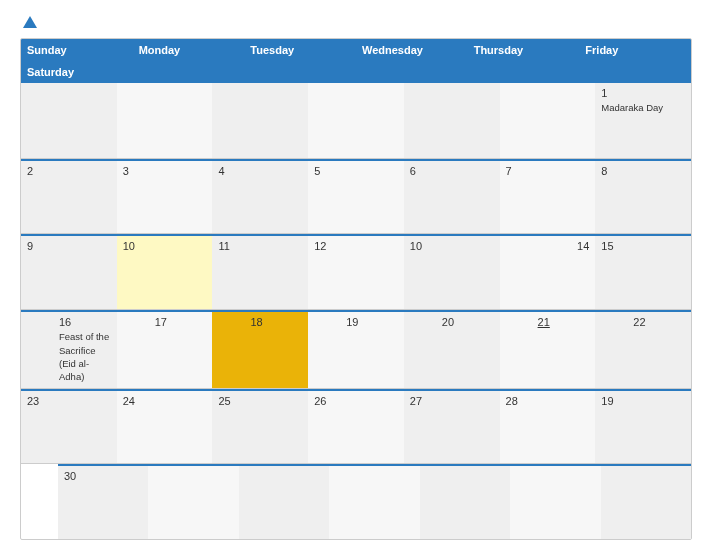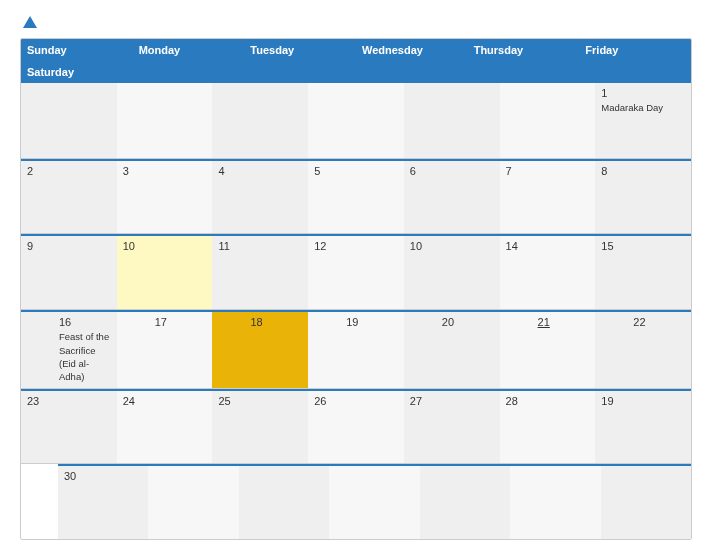--- a/index.html
+++ b/index.html
@@ -202,21 +202,21 @@
           </div>
           <div class="cal-cell top-border" style="background: rgb(239, 239, 239);">
             <span class="day-num">11</span>
           </div>
           <div class="cal-cell top-border" style="background: rgb(247, 247, 247);">
             <span class="day-num">12</span>
           </div>
           <div class="cal-cell top-border" style="background: rgb(239, 239, 239);">
             <span class="day-num">10</span>
           </div>
-          <div class="cal-cell top-border" style="background: rgb(247, 247, 247);">
+          <div class="cal-cell top-border" style="background: rgb(247, 247, 247); text-align: right;">
             <span class="day-num">14</span>
           </div>
           <div class="cal-cell top-border" style="background: rgb(239, 239, 239);">
             <span class="day-num">15</span>
           </div>
         </div>
         <div class="cal-week week-row-4">
           <div class="cal-cell top-border" style="background: rgb(239, 239, 239);"><span class="day-num">16</span><span class="holiday">Feast of the Sacrifice (Eid al-Adha)</span></div>
           <div class="cal-cell top-border" style="background: rgb(247, 247, 247);">
             <span class="day-num">17</span>

